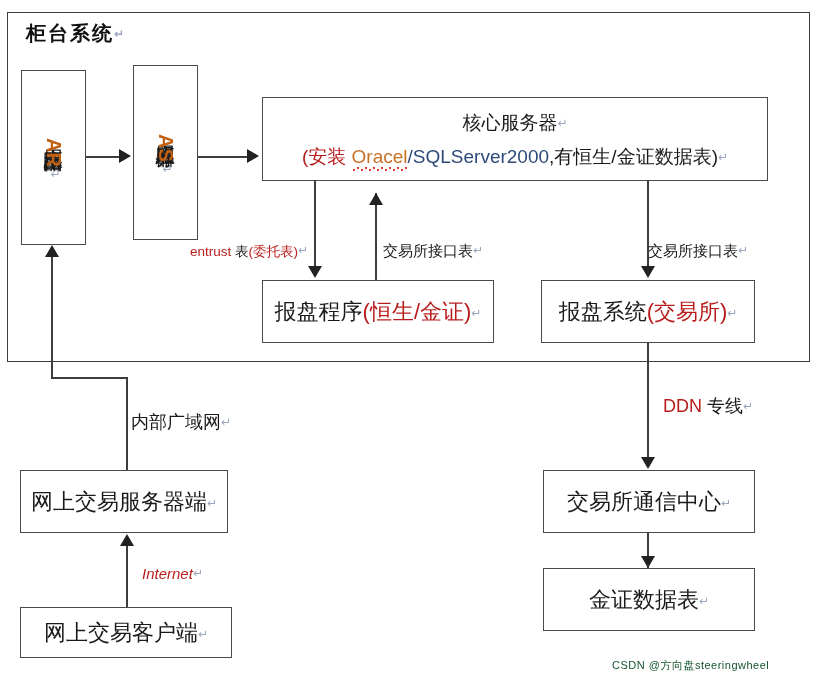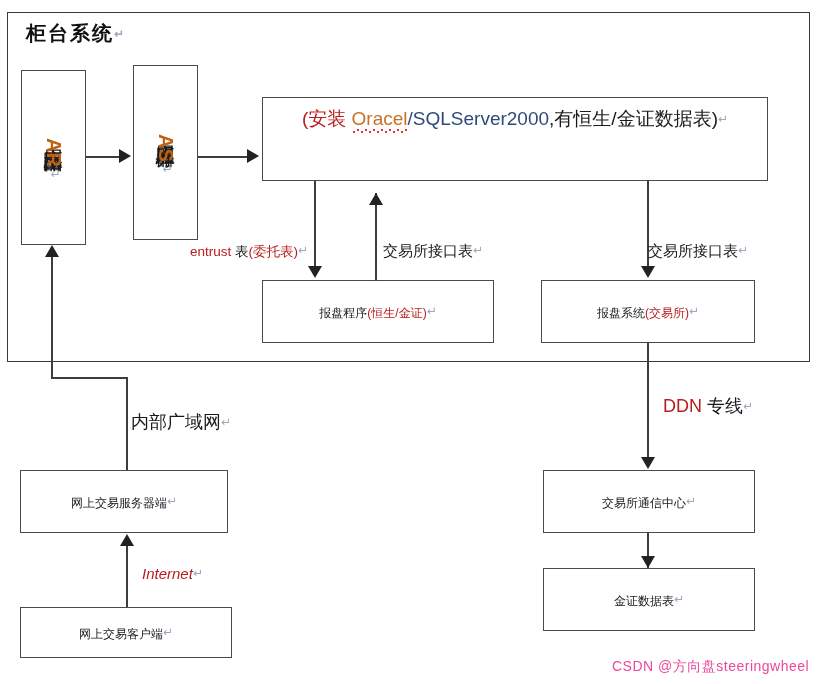--- a/index.html
+++ b/index.html
@@ -59,21 +59,21 @@
   }
   .vbox .vtext .latin {
     text-orientation: sideways;
     writing-mode: vertical-rl;
     font-weight: bold;
     color: #c06010;
     letter-spacing: 0px;
   }
 
   .bigtext { font-size: 19px; }
-  .midtext { font-size: 12px; }
+  .midtext { font-size: 22px; }
 
   .orange { color: #b91c1c; }
   .blueish { color: #2e4a7a; }
   .brk { color: #9aa7bf; font-size: 12px; vertical-align: 2px; }
 
   
   .squiggle {
     position: relative;
     color: #c87226;
   }
@@ -124,22 +124,22 @@
     color: #1a1a1a;
     white-space: nowrap;
     line-height: 1;
   }
   .edge-label.small { font-size: 13.5px; }
   .edge-label.big { font-size: 18px; }
 
   
   .watermark {
     position: absolute;
-    font-size: 14px;
-    color: #ec4899;
+    font-size: 11px;
+    color: #14532d;
     white-space: nowrap;
     letter-spacing: 0.5px;
   }
 </style>
 </head>
 <body>
 
 <div id="canvas">
 
   <div class="container-box" style="left:7px; top:12px; width:803px; height:350px;"></div>
@@ -153,20 +153,23 @@
     </div>
   </div>
 
   <div class="box vbox" style="left:133px; top:65px; width:65px; height:175px;">
     <div class="vtext">
       <span>应用服务器</span><span class="latin">AS</span><span class="brk">↵</span>
     </div>
   </div>
 
   <div class="box" style="left:262px; top:97px; width:506px; height:84px; display:block;">
+    <div style="padding-top:12px;">
+      <span class="bigtext">核心服务器</span><span class="brk">↵</span>
+    </div>
     <div style="padding-top:8px;" class="bigtext">
       <span class="orange">(安装 </span><span class="squiggle">Oracel</span><span class="blueish">/SQLServer2000</span><span>,有恒生/金证数据表)</span><span class="brk">↵</span>
     </div>
   </div>
 
   <div class="box" style="left:262px; top:280px; width:232px; height:63px;">
     <div>
       <span class="midtext">报盘程序</span><span class="midtext orange">(恒生/金证)</span><span class="brk">↵</span>
     </div>
   </div>

